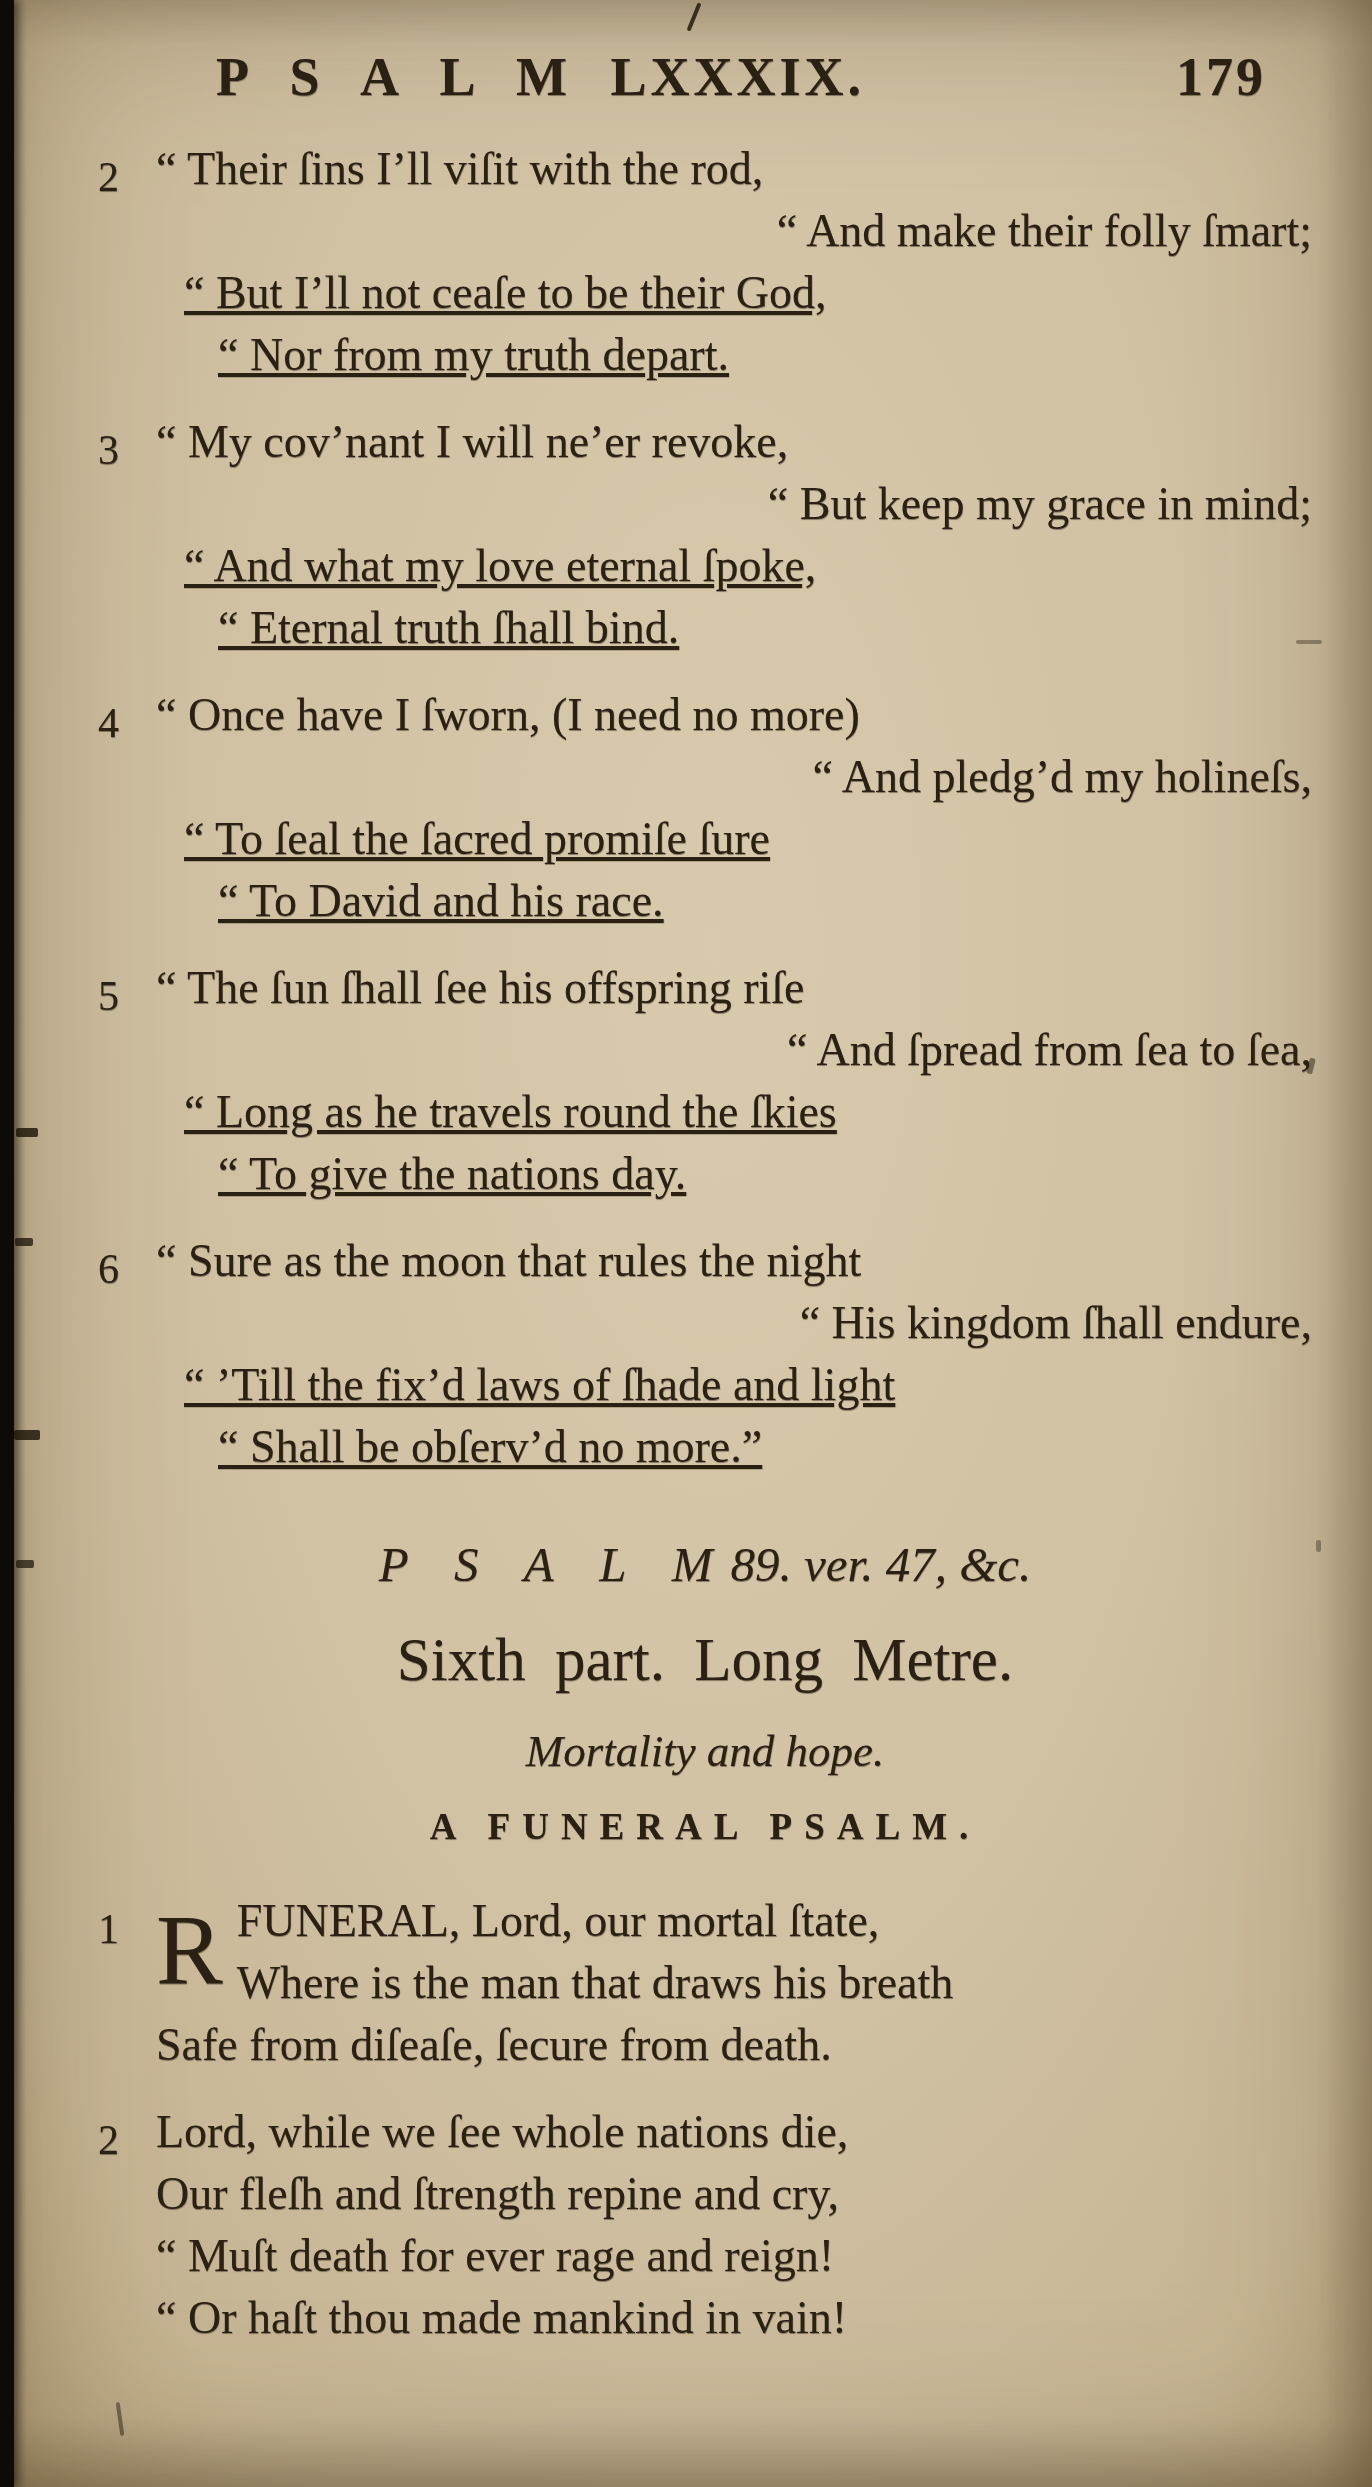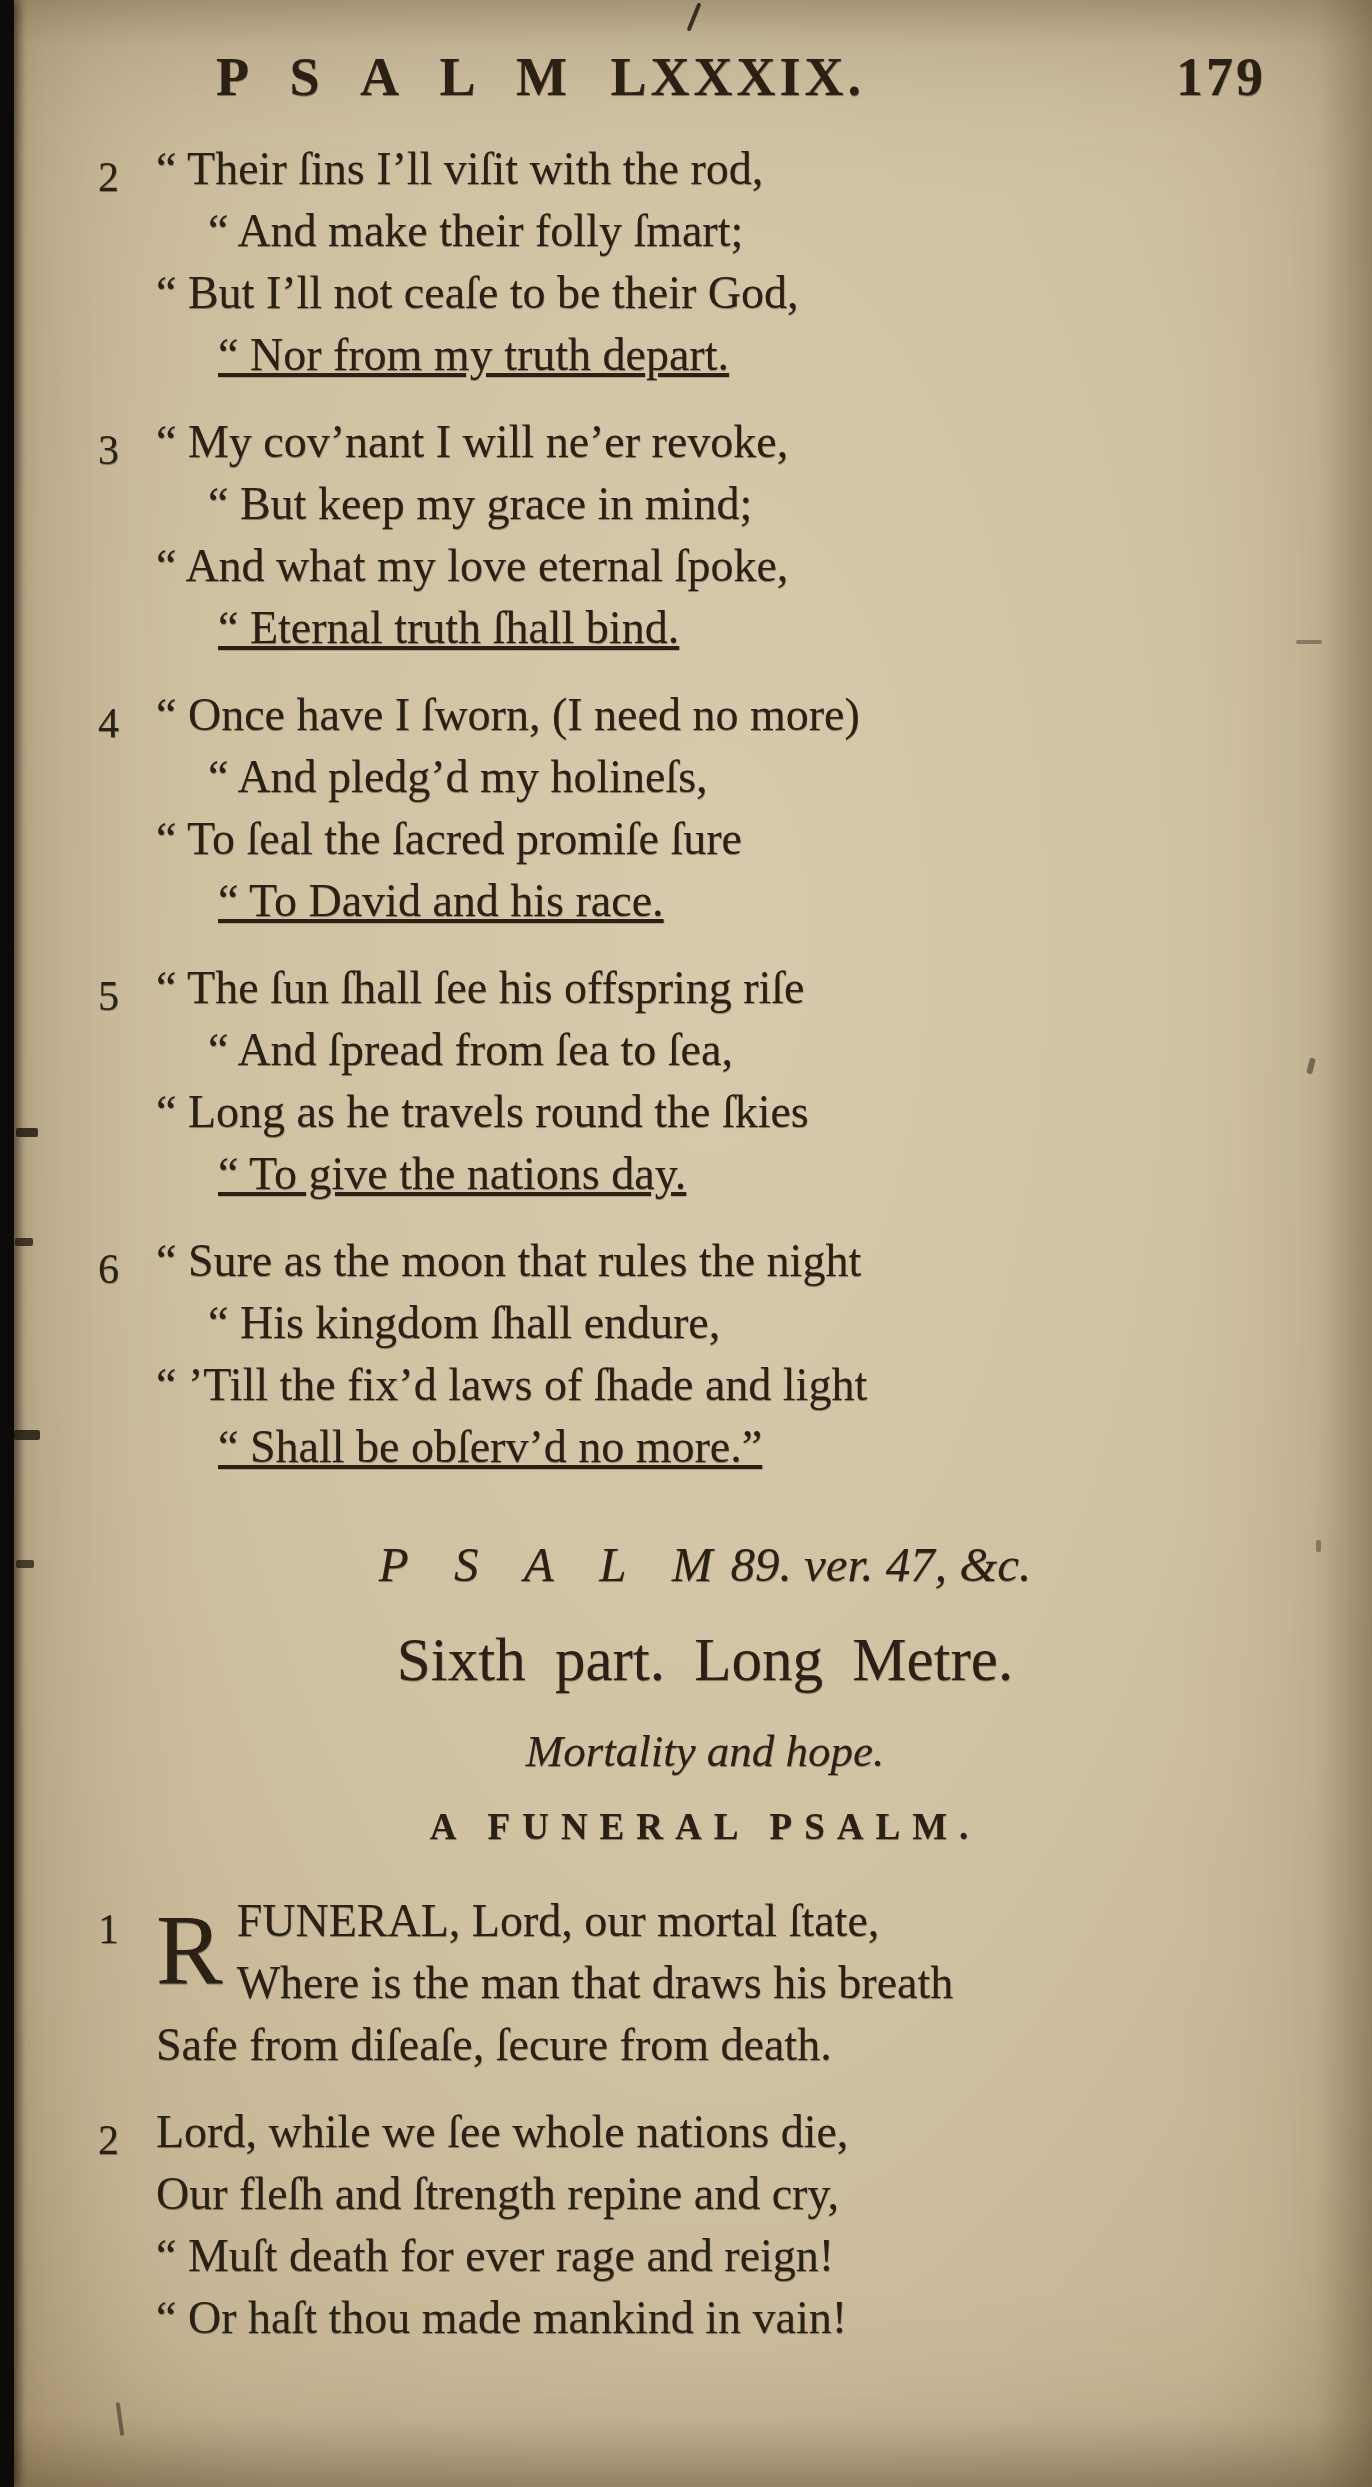--- a/index.html
+++ b/index.html
@@ -30,22 +30,22 @@
 
   
   .header { display:flex; align-items:center; font-size:54px; font-weight:600; margin-bottom:30px; }
   .title { margin-left:118px; letter-spacing:4px; word-spacing:22px; }
   .pagenum { margin-left:auto; margin-right:46px; letter-spacing:3px; }
 
   
   .verse { display:flex; margin-bottom:25px; font-size:46px; line-height:62px; }
   .vnum  { flex:0 0 58px; font-size:42px; padding-top:8px; }
   .vlines { flex:1; }
-  .p1 .line:nth-child(2) { margin-left:52px; }
-  .p1 .line:nth-child(3) { margin-left:0; }
+  .p1 .line:nth-child(2) { margin-left:52px;text-align:right; }
+  .p1 .line:nth-child(3) { margin-left:28px;text-decoration:underline; }
   .p1 .line:nth-child(4) { margin-left:62px;text-decoration:underline; }
 
   
   .section { text-align:center; margin-top:58px; margin-bottom:42px; }
   .sec-title { font-style:italic; font-size:49px; margin-bottom:32px; }
   .sec-title .psalmword { word-spacing:28px; letter-spacing:3px; margin-right:15px; }
   .sec-sub   { font-size:61px; margin-bottom:30px; word-spacing:14px; }
   .sec-theme { font-style:italic; font-size:45px; margin-bottom:28px; }
   .sec-heading { font-size:37px; letter-spacing:12px; font-weight:600; }
 

